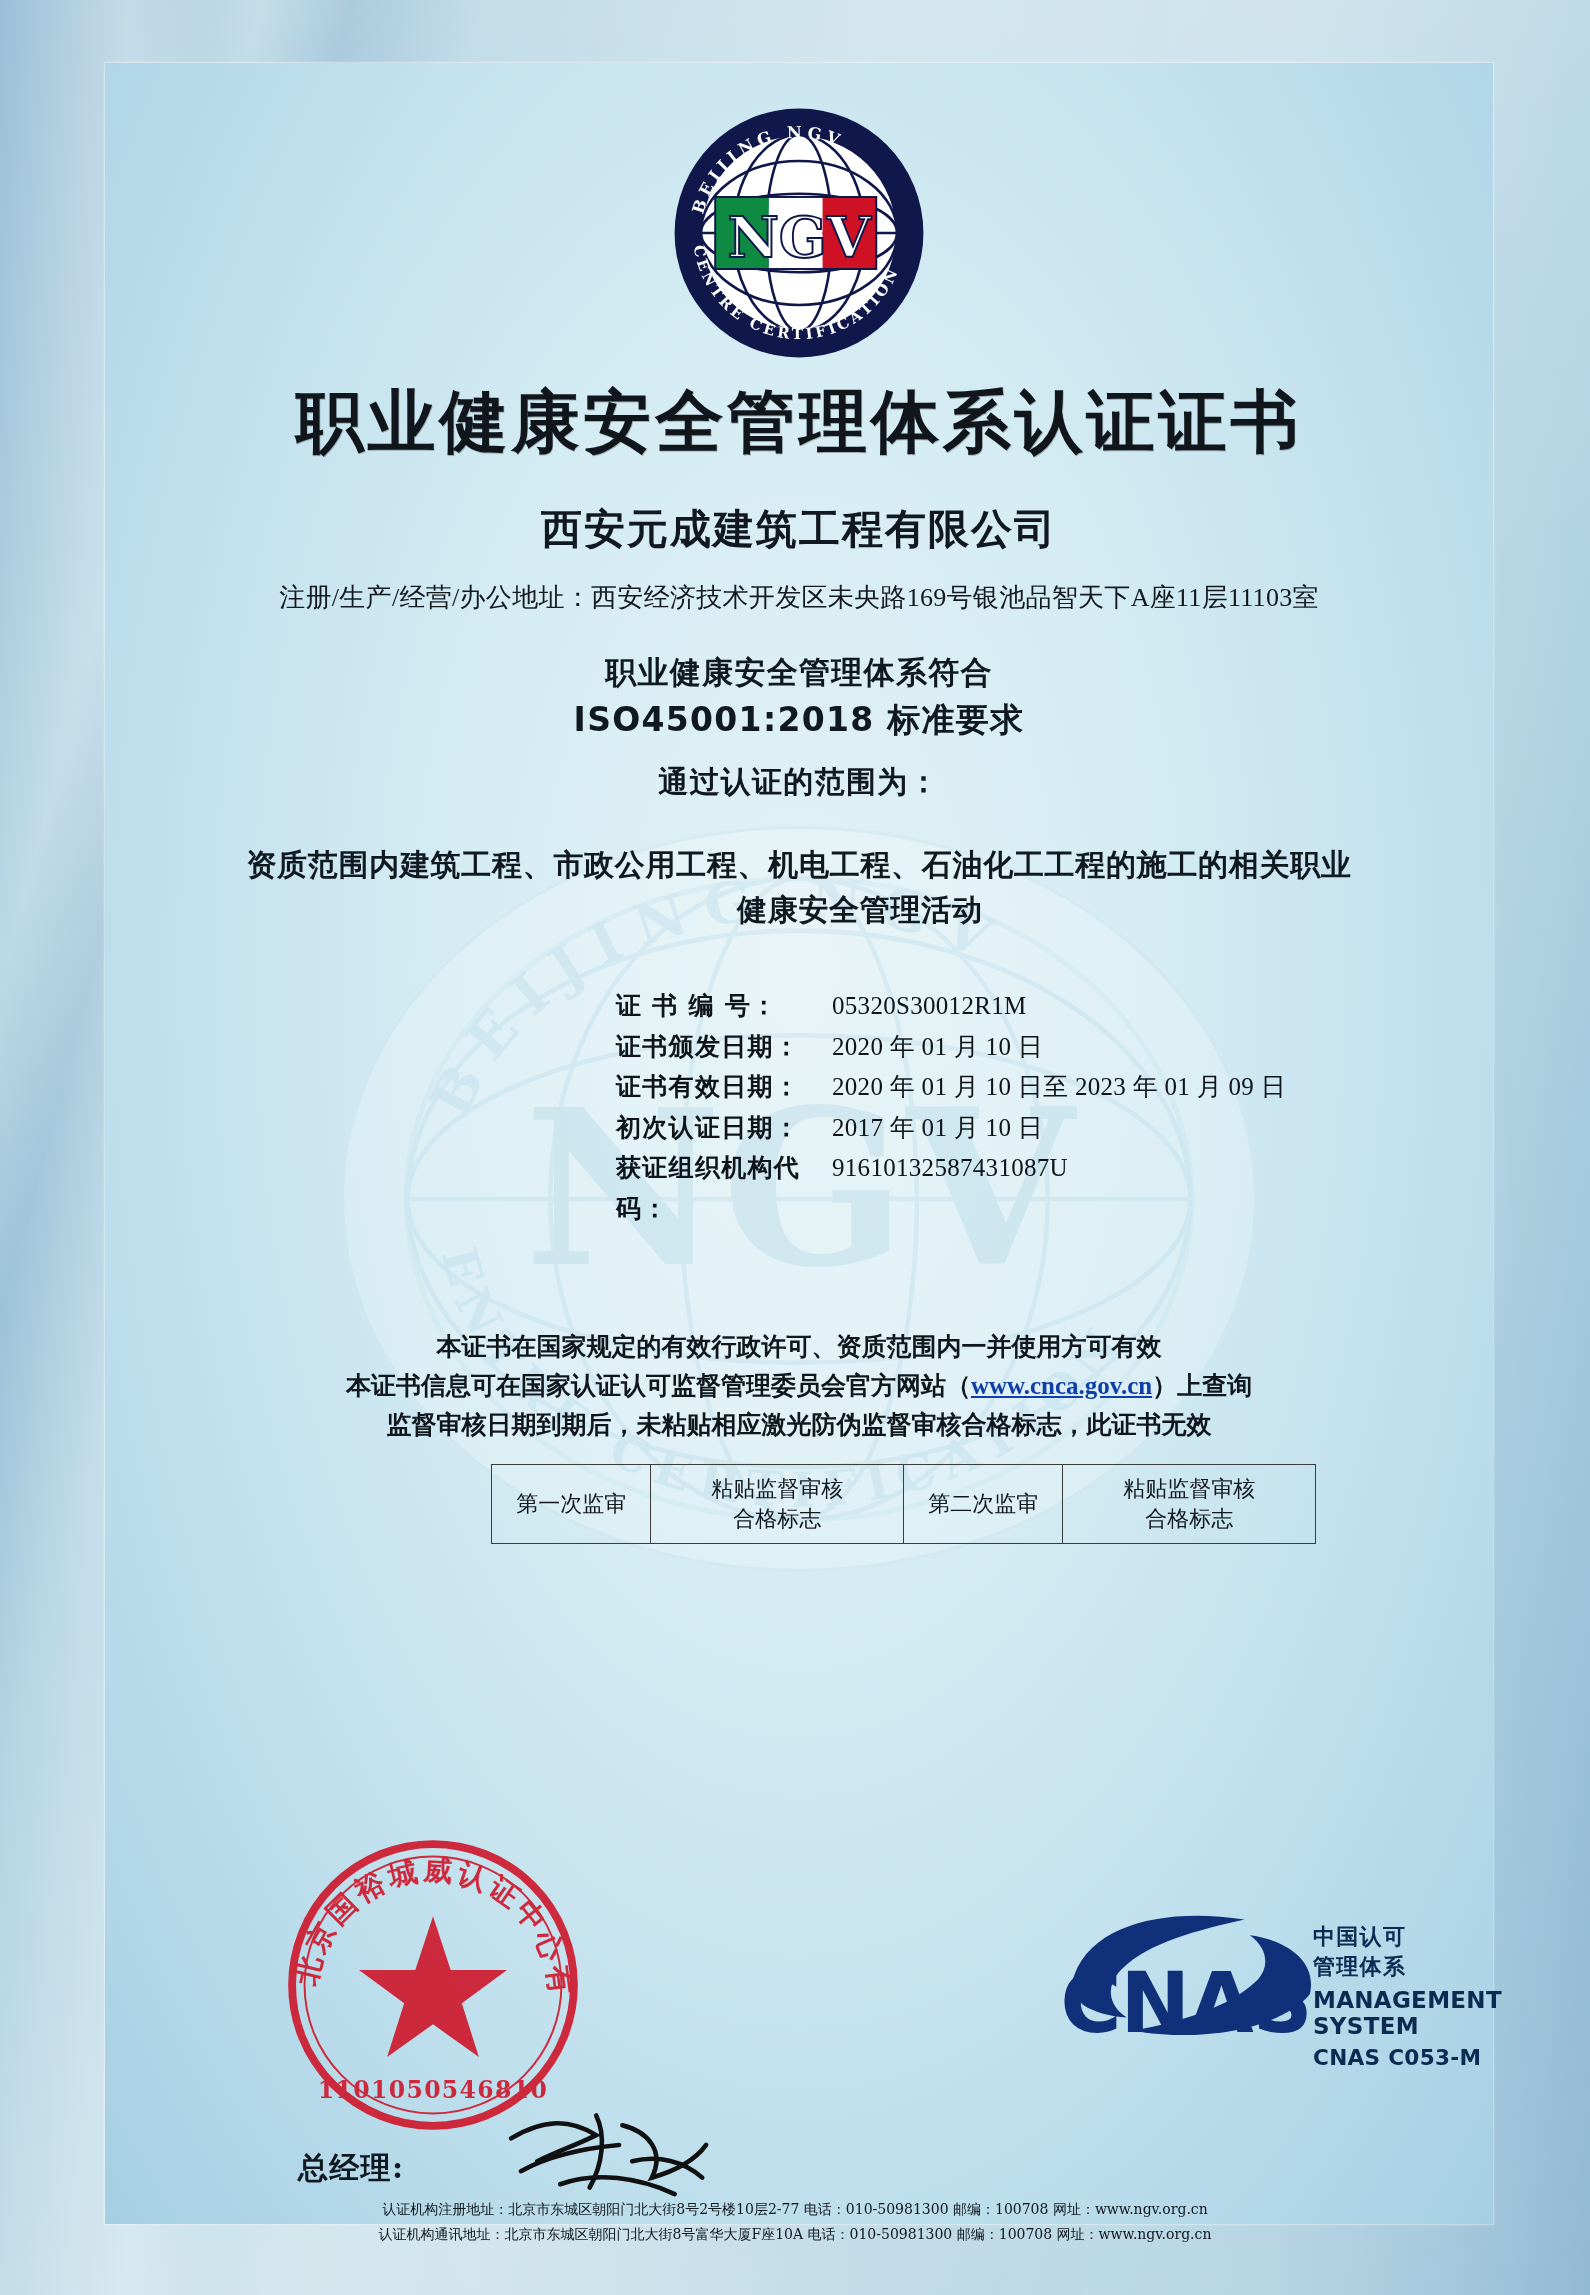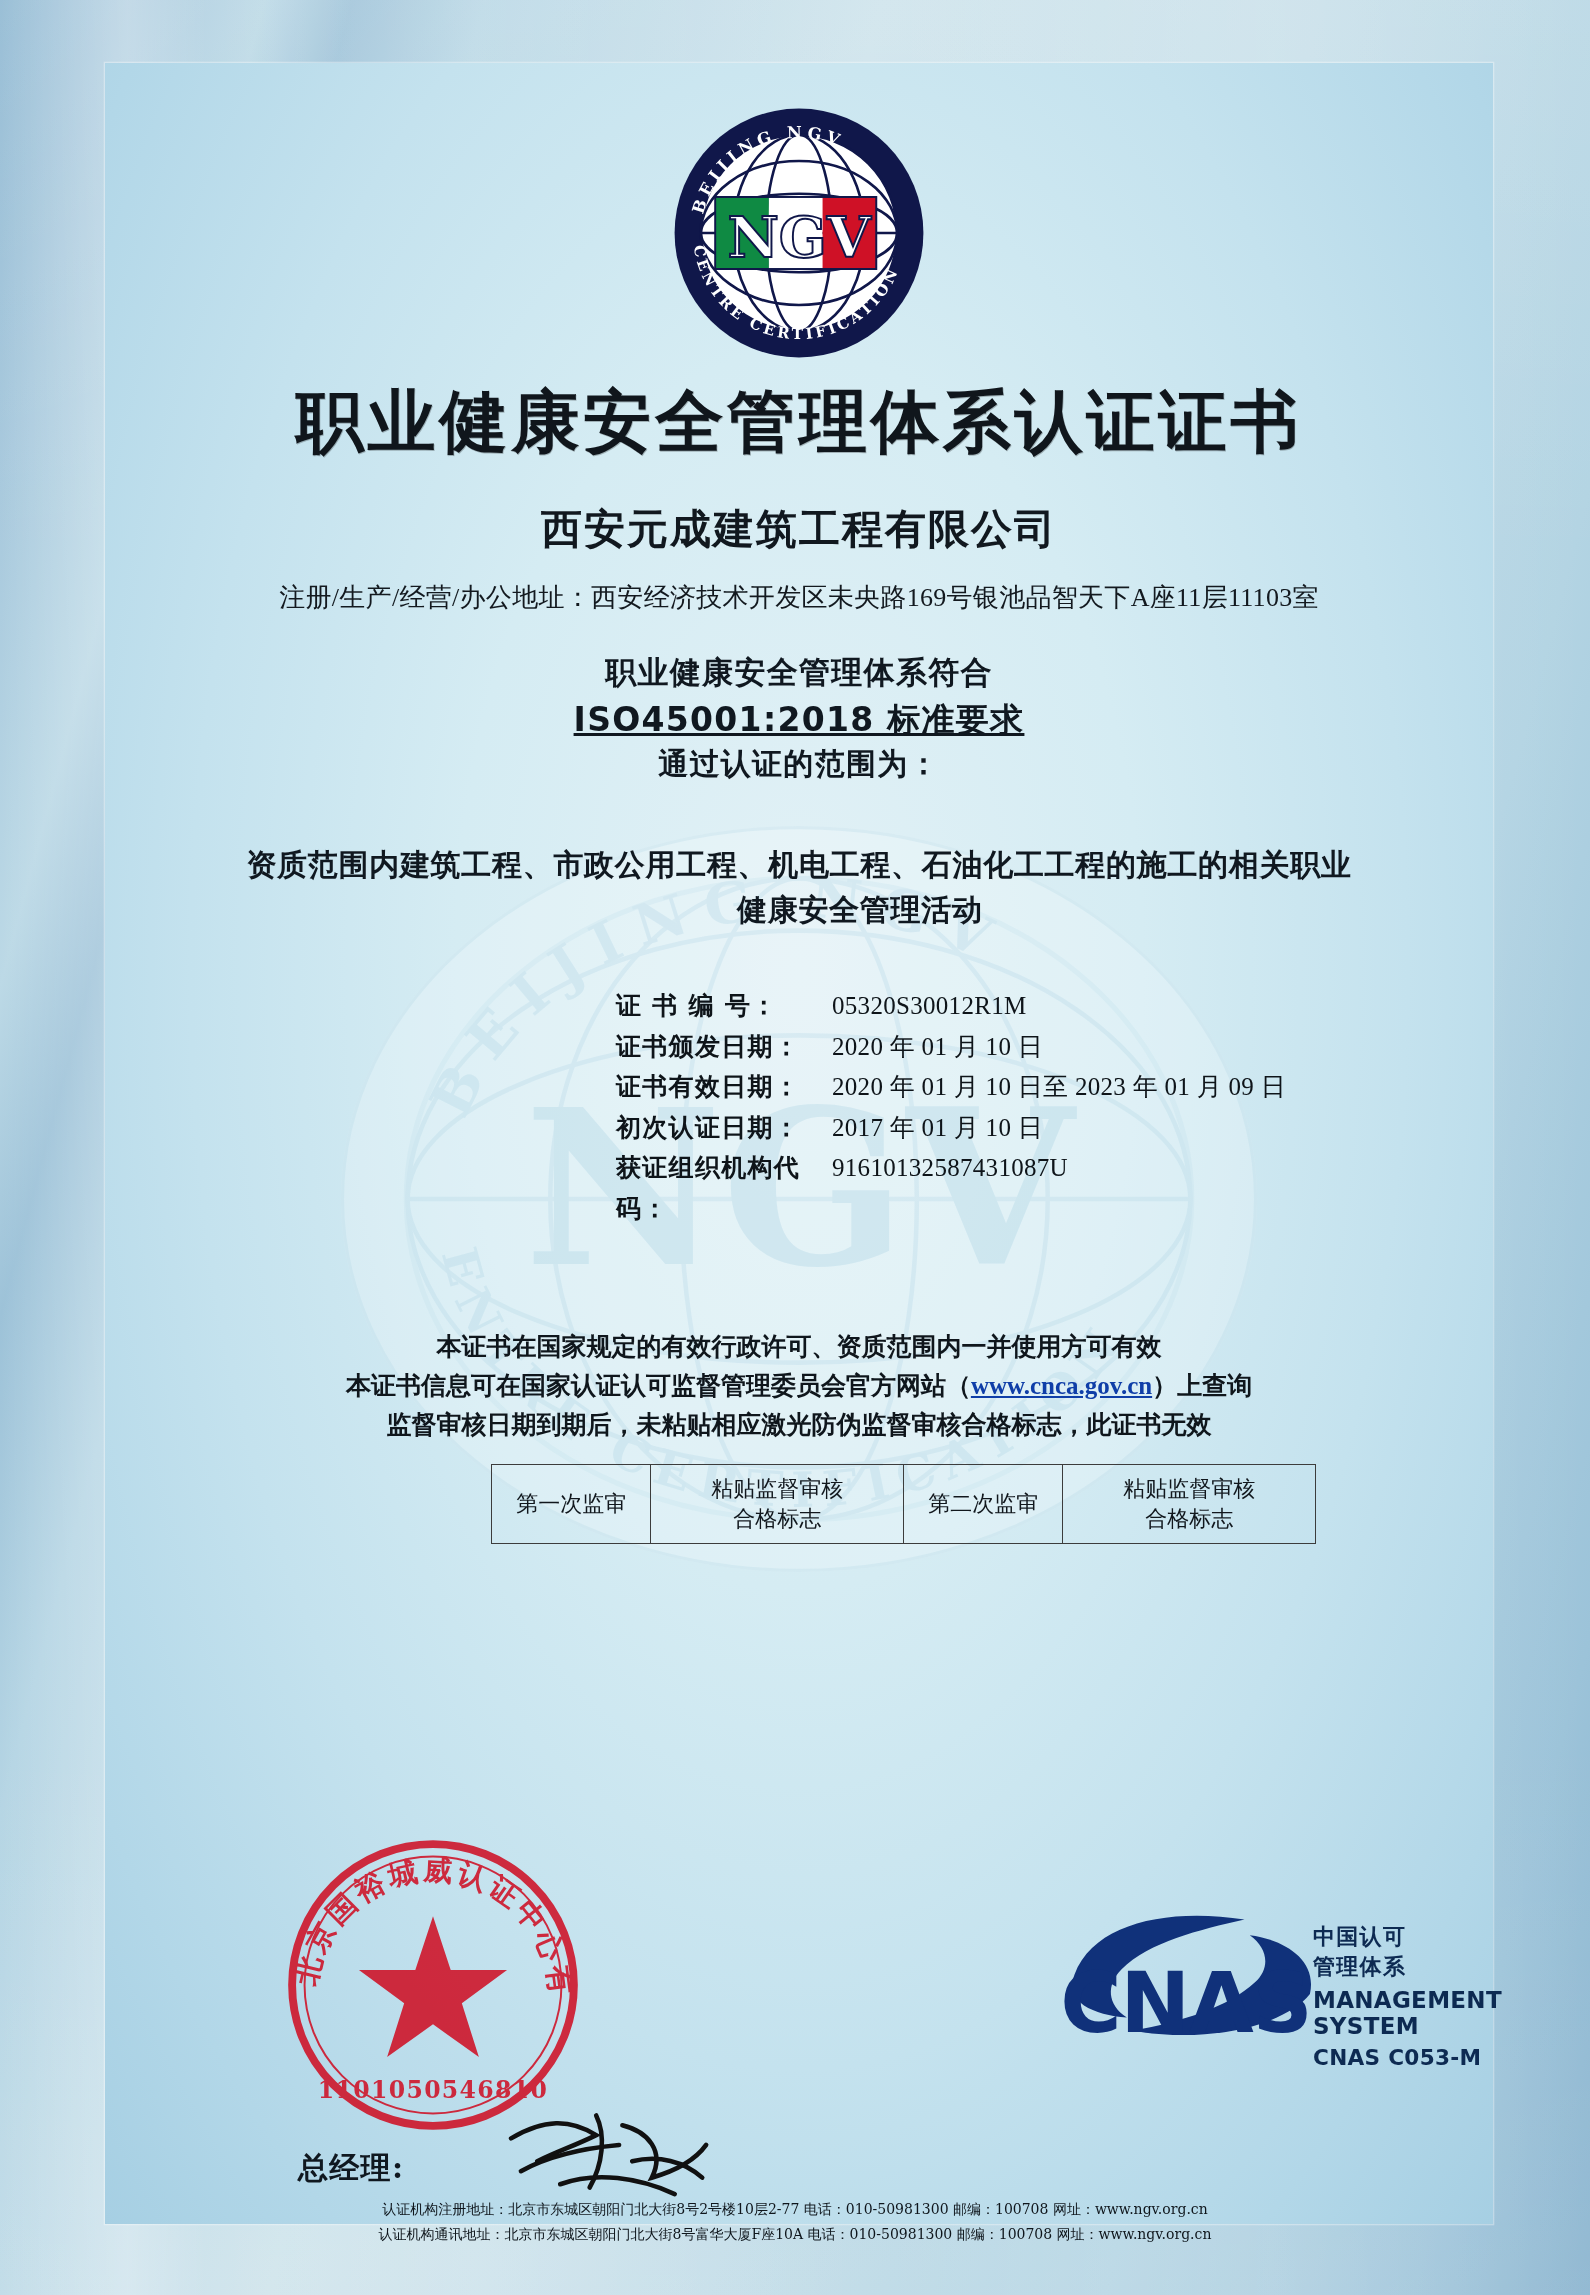--- a/index.html
+++ b/index.html
@@ -107,22 +107,21 @@
     font-weight: 700;
     letter-spacing: 1.3px;
     font-family: "DejaVu Serif", serif;
     margin-bottom: 4px;
   }
   .std-line2 {
     font-size: 33px;
     font-weight: 700;
     letter-spacing: 1.3px;
     font-family: "DejaVu Sans", "Liberation Sans", sans-serif;
-    margin-bottom: 1px;
-    text-decoration: underline;
+    margin-bottom: 19px;
   }
   .std-line3 {
     font-size: 30px;
     font-weight: 700;
     letter-spacing: 1.3px;
     font-family: "DejaVu Serif", serif;
   }
 
   .scope {
     position: absolute;

